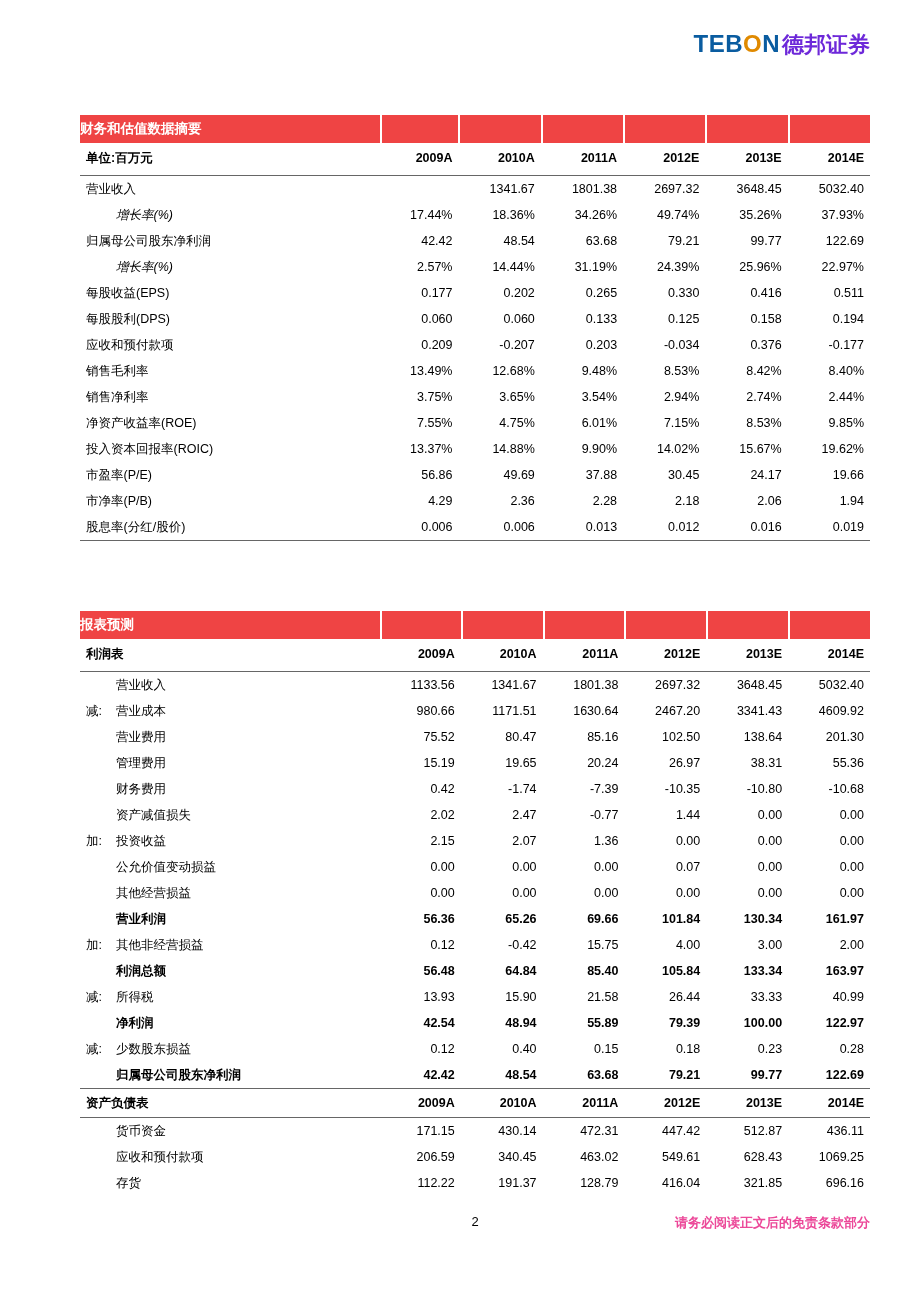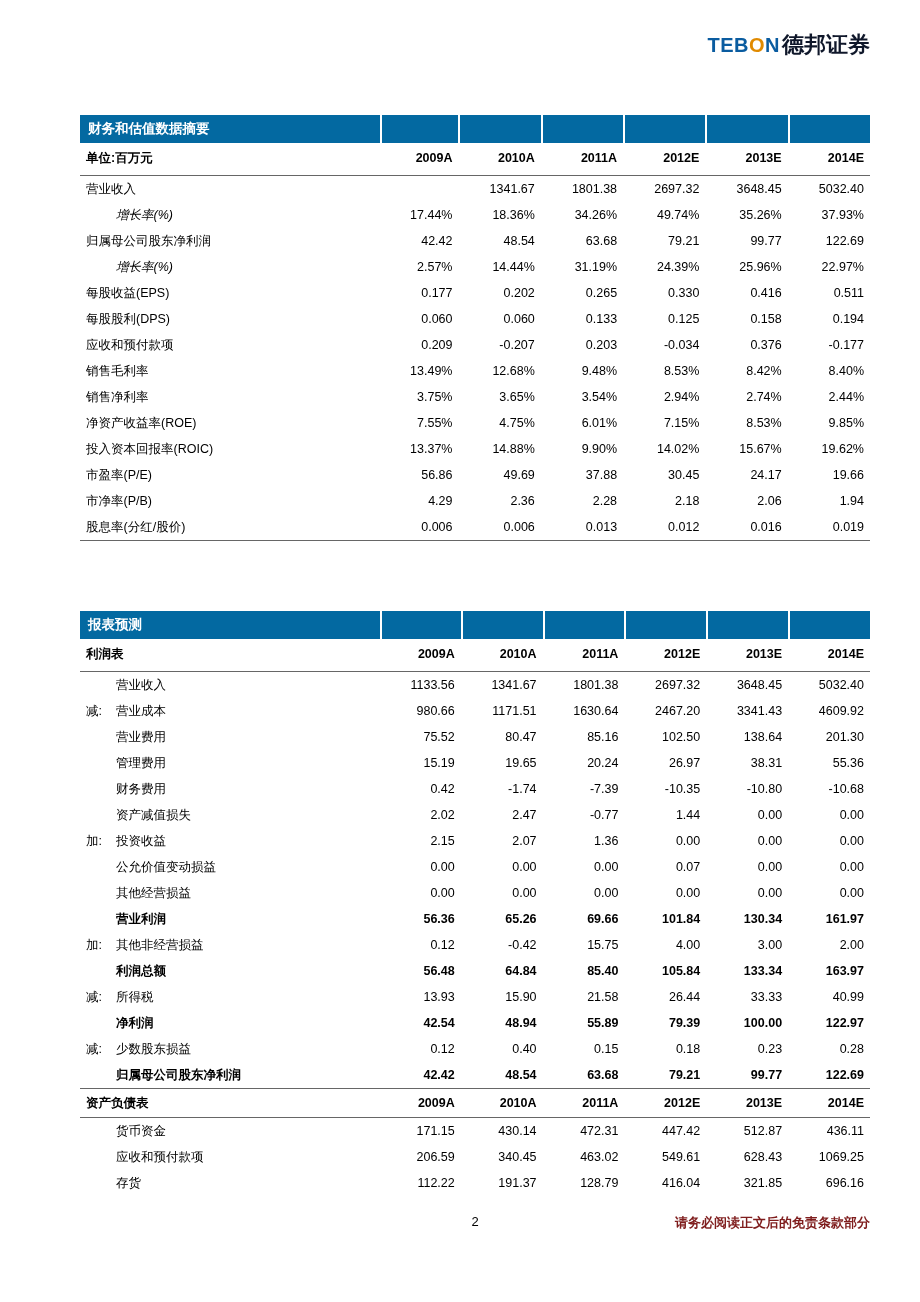--- a/index.html
+++ b/index.html
@@ -12,51 +12,51 @@
   }
   .page {
     padding: 30px 50px 40px 80px;
     box-sizing: border-box;
   }
   .header {
     text-align: right;
     margin-bottom: 55px;
   }
   .logo {
-    font-size: 20px;
+    font-size: 24px;
     font-weight: bold;
     color: #0a5ca0;
     letter-spacing: 0.5px;
     font-family: Arial, sans-serif;
   }
   .logo .o {
     color: #e08a00;
   }
   .logo-cn {
     font-size: 22px;
     font-weight: bold;
-    color: #0f172a;
+    color: #6d28d9;
     margin-left: 2px;
   }
   table {
     border-collapse: collapse;
     width: 100%;
   }
   td, th {
     padding: 4px 6px;
     font-weight: normal;
     text-align: right;
     height: 18px;
     vertical-align: middle;
   }
   .title-row td {
-    background: #0369a1;
+    background: #ef4444;
     color: #fff;
     font-weight: bold;
-    padding: 4px 8px;
+    padding: 4px 0;
     height: 20px;
     font-size: 13.5px;
     margin-left: 20px;
   }
   .title-row td:first-child {
     text-align: left;
     width: 38%;
   }
   .notch-cell {
     position: relative;
@@ -115,21 +115,21 @@
     position: relative;
   }
   .pagenum {
     position: absolute;
     left: 50%;
     transform: translateX(-50%);
     top: 0;
     color: #000;
   }
   .disclaimer {
-    color: #7f1d1d;
+    color: #ec4899;
     font-weight: bold;
     margin-top: 16px;
   }
 </style>
 </head>
 <body>
 
 <div class="page">
   <div class="header">
     <span class="logo"><span>TEB</span><span class="o">O</span><span>N</span></span><span class="logo-cn">德邦证券</span>

